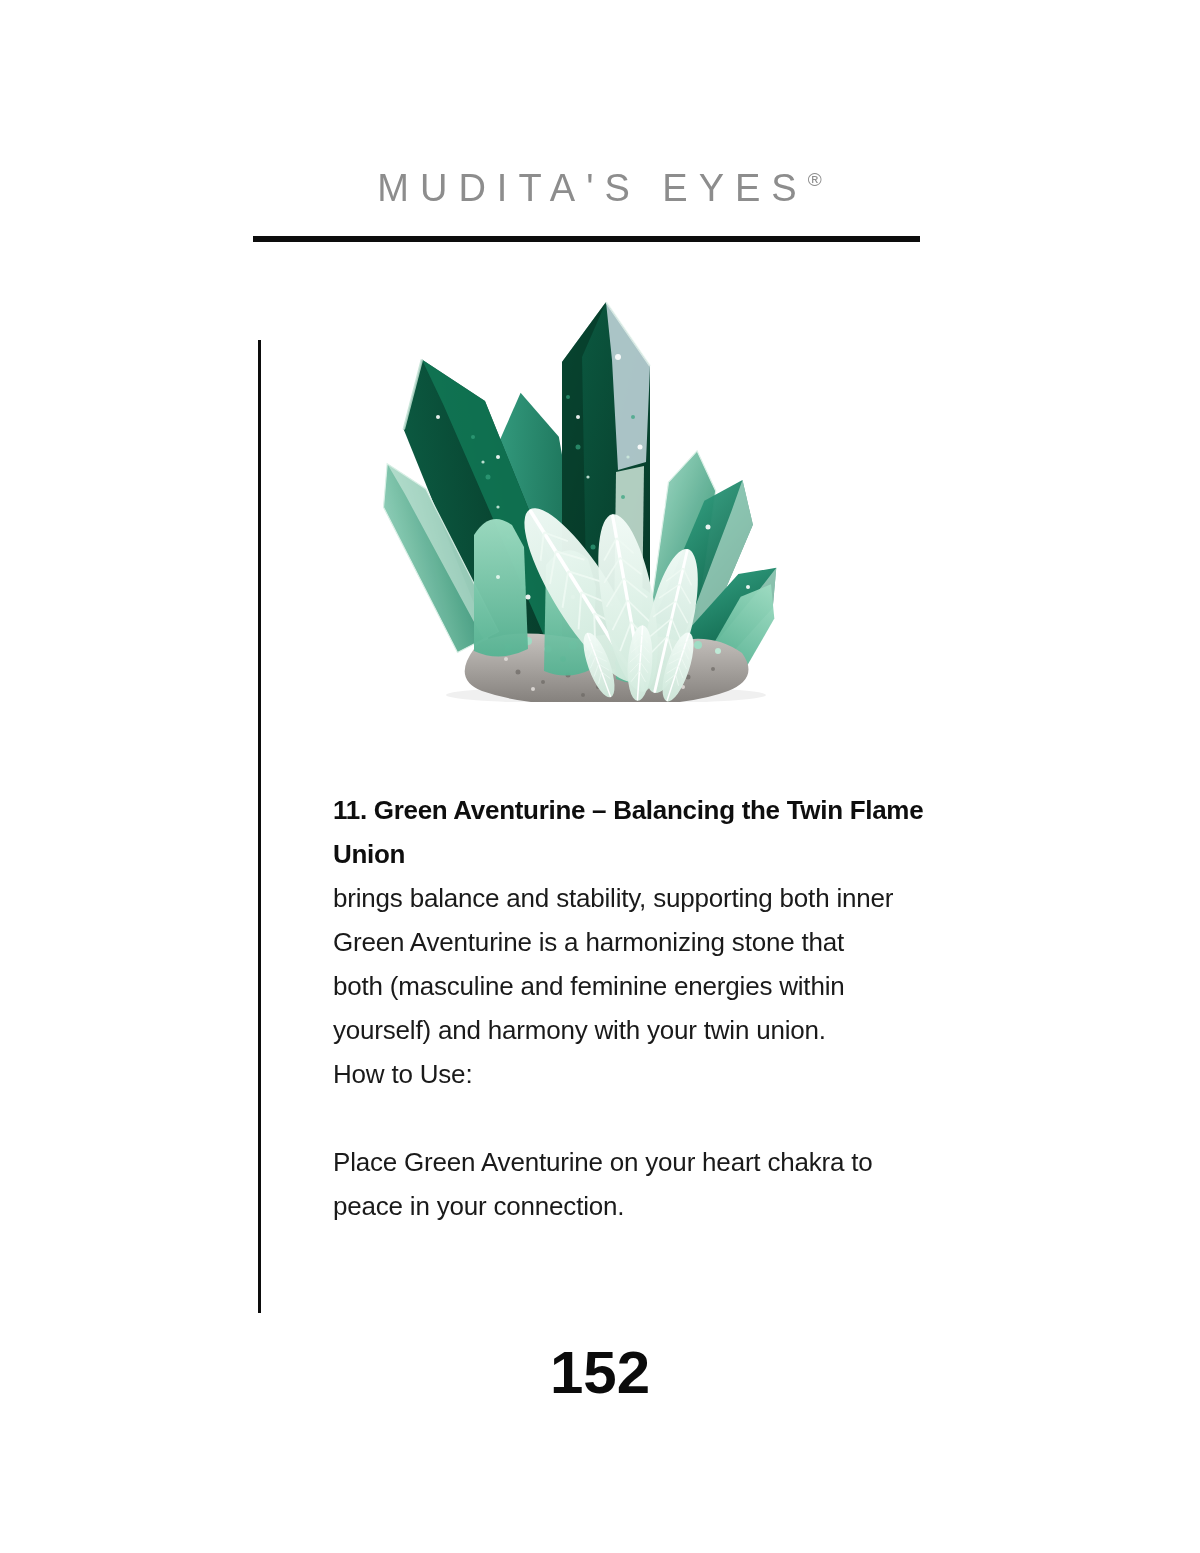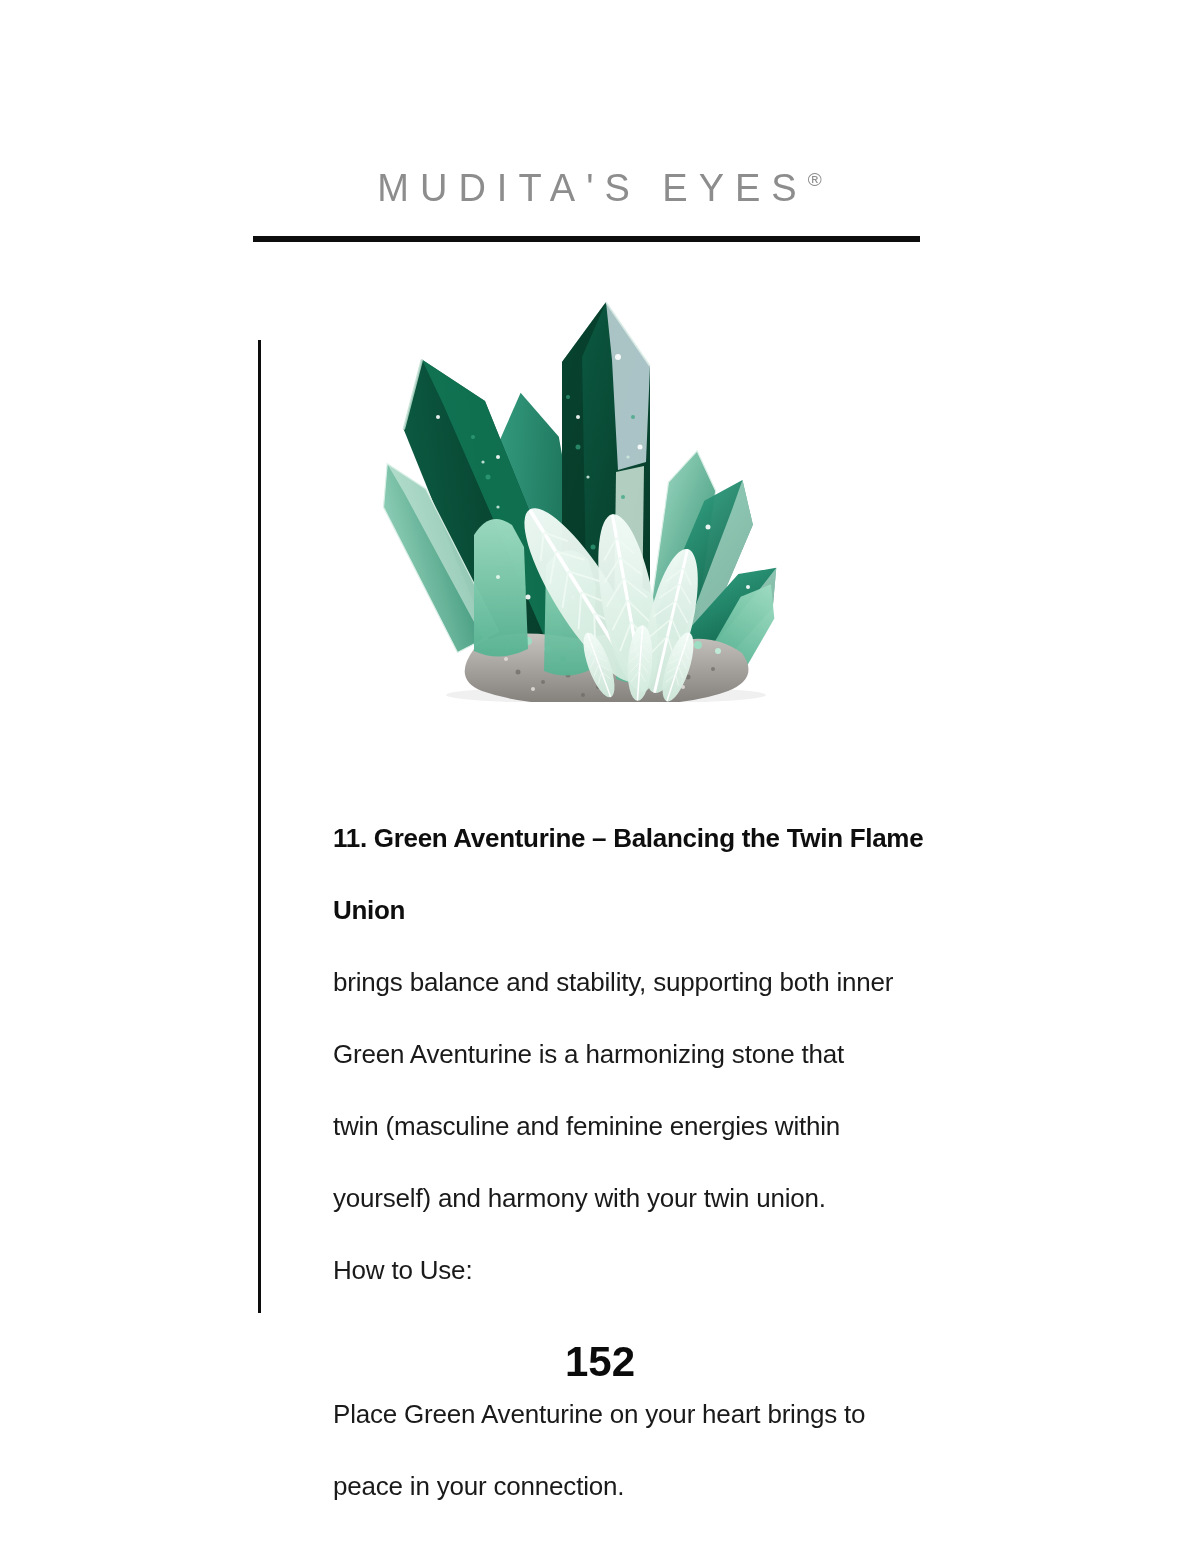--- a/index.html
+++ b/index.html
@@ -9,25 +9,25 @@
   }
   .brand{
     position:absolute;top:167px;left:0;width:100%;text-align:center;
     font-size:38px;font-weight:400;letter-spacing:11px;color:var(--header-gray,#8d8d8d);
   }
   .brand .tm{font-size:19px;letter-spacing:1px;vertical-align:15px;}
   .hrule{position:absolute;left:253px;top:236px;width:667px;height:6px;background:var(--rule-black,#0d0d0d);}
   .vrule{position:absolute;left:258px;top:340px;width:3px;height:973px;background:var(--rule-black,#0d0d0d);}
   .figure{position:absolute;left:378px;top:297px;width:410px;height:405px;margin:0;}
   .textcol{position:absolute;left:333px;top:788px;width:600px;}
-  .line{height:44px;line-height:44px;font-size:26px;letter-spacing:-0.2px;color:var(--ink,#1a1a1a);white-space:nowrap;margin-top:28px;}
+  .line{height:44px;line-height:44px;font-size:26px;letter-spacing:-0.2px;color:var(--ink,#1a1a1a);white-space:nowrap;}
   .heading .line{font-weight:700;color:#0e0e0e;letter-spacing:-0.3px;}
   .pagenum{
     position:absolute;top:1338px;left:0;width:100%;text-align:center;
-    font-size:42px;font-weight:700;color:#0b0b0b;
+    font-size:60px;font-weight:700;color:#0b0b0b;
   }
 </style>
 </head>
 <body>
 
 <div class="page">
 
   <div class="brand"><span>MUDITA'S EYES</span><span class="tm">®</span></div>
 
   <div class="hrule"></div>
@@ -209,24 +209,24 @@
   </figure>
 
   <div class="textcol">
     <div class="heading">
         <div class="line">11. Green Aventurine – Balancing the Twin Flame</div>
         <div class="line">Union</div>
       </div>
     <div class="body">
         <div class="line">brings balance and stability, supporting both inner</div>
         <div class="line">Green Aventurine is a harmonizing stone that</div>
-        <div class="line">twin (masculine and feminine energies within</div>
+        <div class="line">both (masculine and feminine energies within</div>
         <div class="line">yourself) and harmony with your twin union.</div>
         <div class="line">How to Use:</div>
         <div class="line"></div>
-        <div class="line">Place Green Aventurine on your heart brings to</div>
+        <div class="line">Place Green Aventurine on your heart chakra to</div>
         <div class="line">peace in your connection.</div>
       </div>
   </div>
 
   <div class="pagenum">152</div>
 
 </div>
 
 </body></html>

